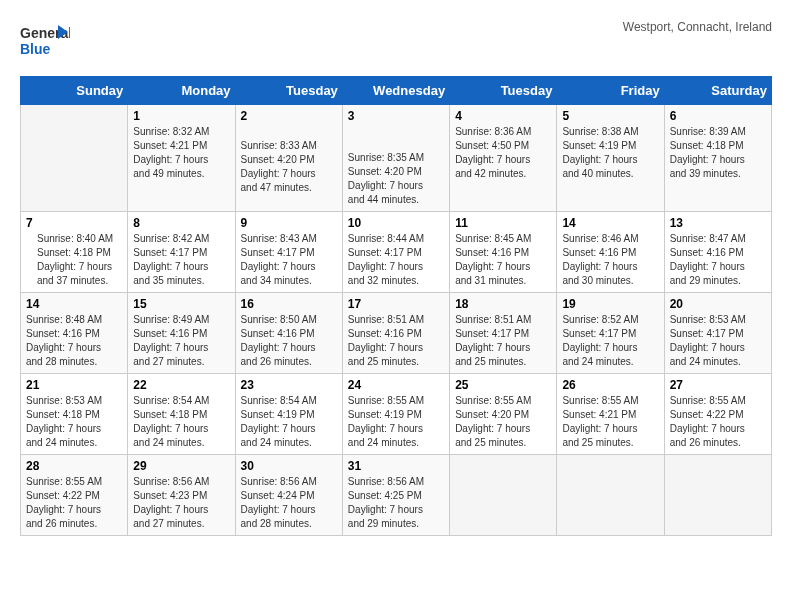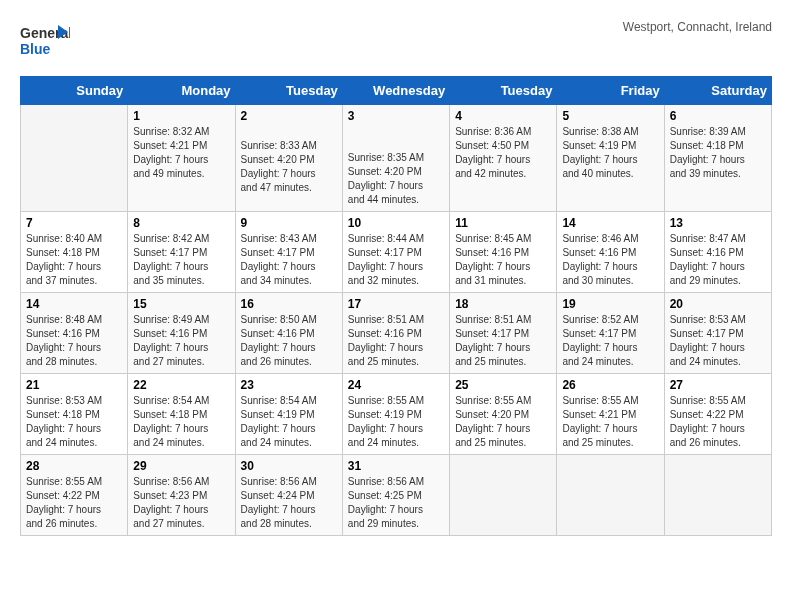--- a/index.html
+++ b/index.html
@@ -153,21 +153,21 @@
           <span class="day-number">6</span>
           <div class="day-info" style="white-space: pre-line;">Sunrise: 8:39 AM
 Sunset: 4:18 PM
 Daylight: 7 hours
 and 39 minutes.</div>
         </td>
       </tr>
       <tr>
         <td>
           <span class="day-number">7</span>
-          <div class="day-info" style="white-space: pre-line;">Sunrise: 8:40 AM
+          <div class="day-info" style="white-space: pre-line; margin-left: 11px;">Sunrise: 8:40 AM
 Sunset: 4:18 PM
 Daylight: 7 hours
 and 37 minutes.</div>
         </td>
         <td>
           <span class="day-number">8</span>
           <div class="day-info" style="white-space: pre-line;">Sunrise: 8:42 AM
 Sunset: 4:17 PM
 Daylight: 7 hours
 and 35 minutes.</div>

